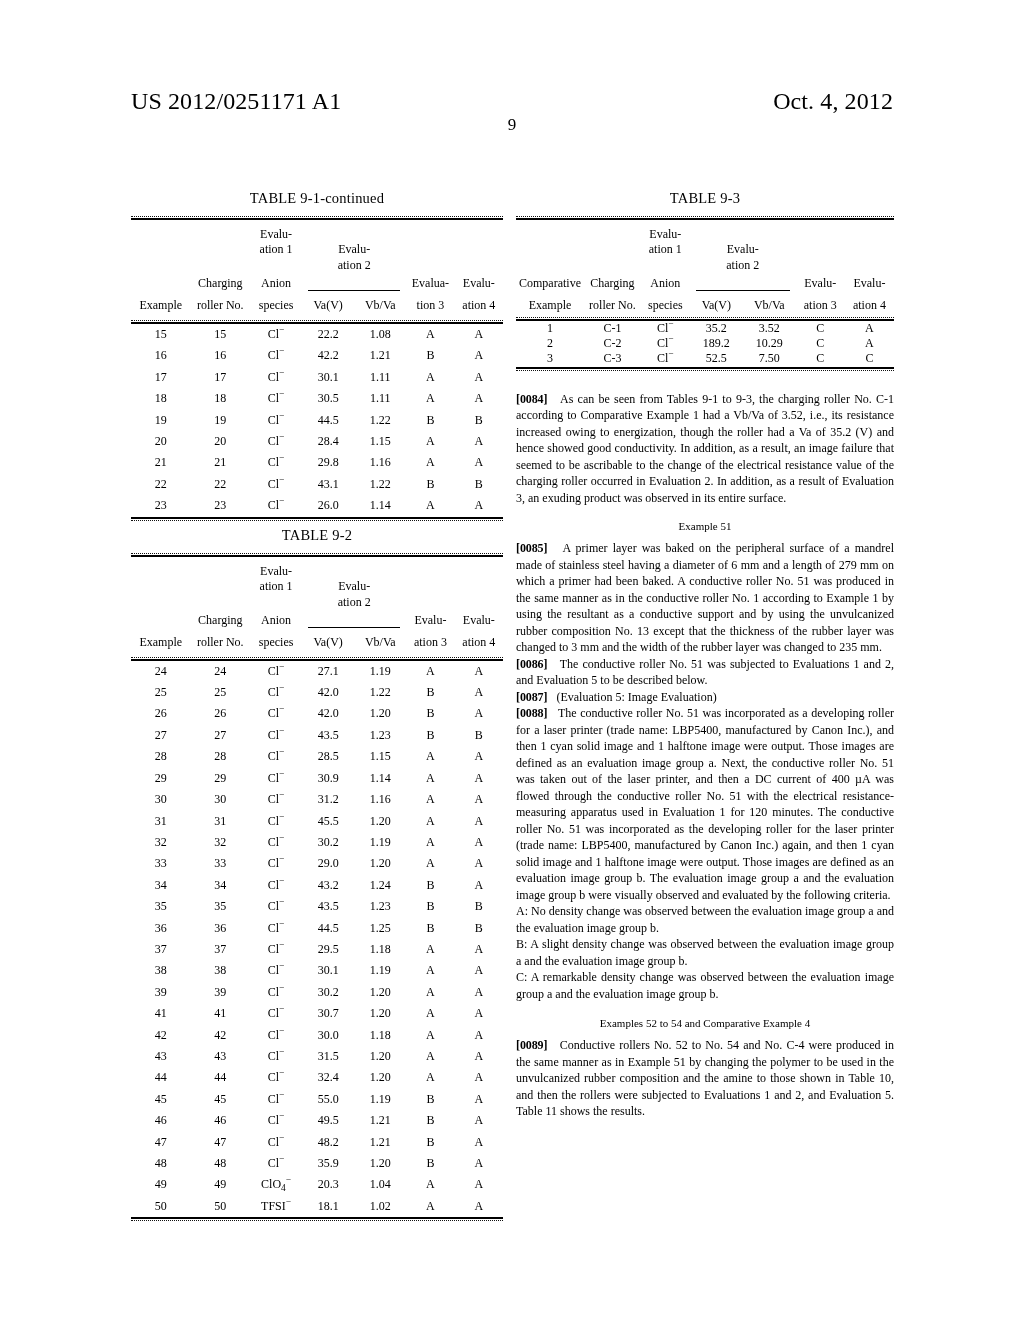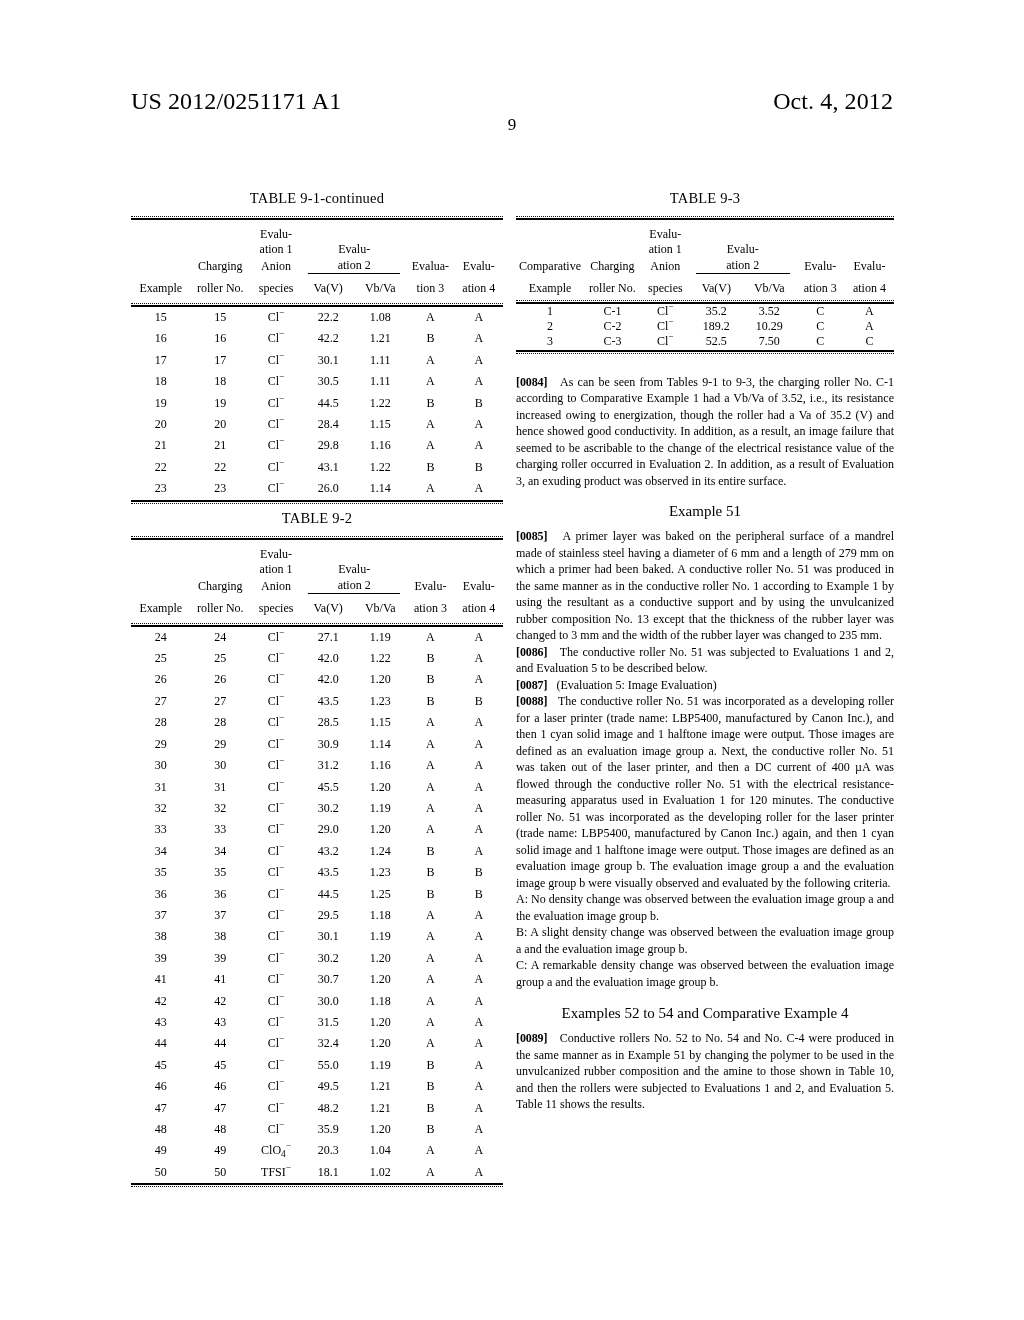--- a/index.html
+++ b/index.html
@@ -90,21 +90,21 @@
     white-space: nowrap;
   }
 
   
   .hdr-row td { height: 15px; line-height: 15px; }
   .hdr-row.tall td { height: 16px; line-height: 16px; }
 
   .span-underline {
     display: block;
     border-bottom: 1.6px solid #000;
-    padding-bottom: 0;
+    padding-bottom: 17px;
     margin: 0 6px;
   }
 
   
   .dr-roomy td { height: 21.4px; line-height: 21.4px; }
   
   .dr-tight td { height: 15.2px; line-height: 15.2px; }
 
   .pad-top-sm { height: 7px; font-size: 0; line-height: 0; }
 
@@ -127,21 +127,21 @@
     text-justify: inter-word;
     margin: 0;
     hyphens: manual;
   }
   .para .tag {
     font-weight: bold;
     letter-spacing: -0.1px;
   }
   .sec-heading {
     text-align: center;
-    font-size: 15px;
+    font-size: 11px;
     margin: 14px 0 8px 0;
   }
   .sec-heading.tight-top { margin-top: 15px; }
 </style>
 </head>
 <body>
 
 <div class="page-header">
   <span>US 2012/0251171 A1</span>
   <span>Oct. 4, 2012</span>

